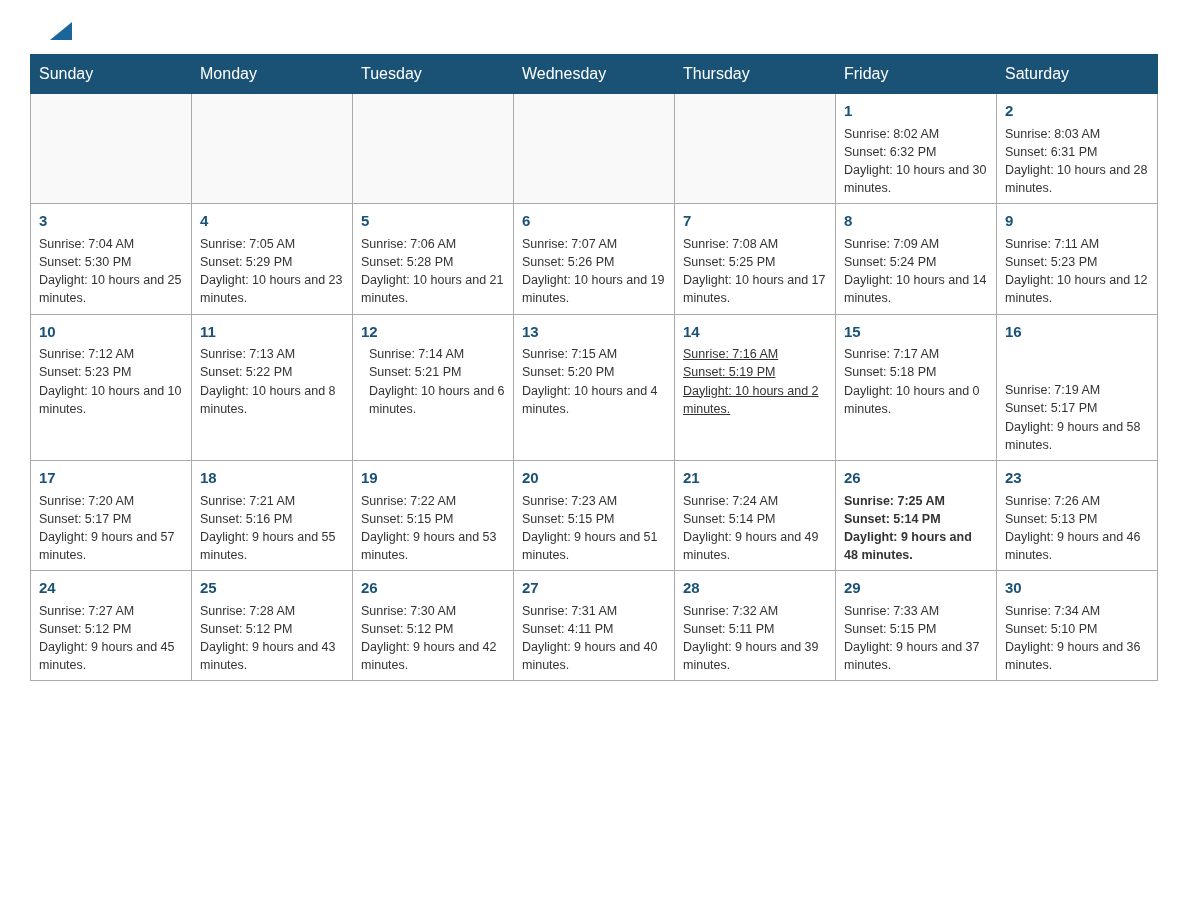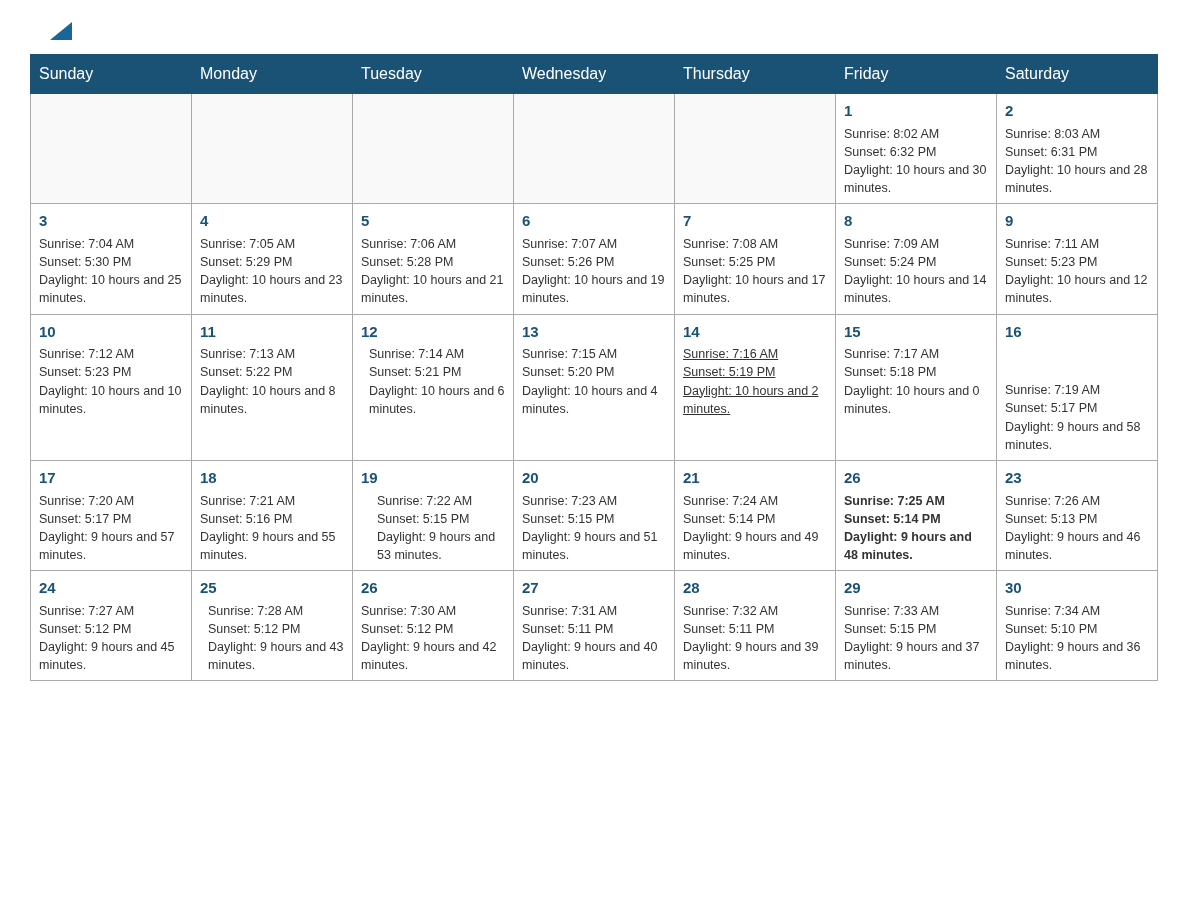--- a/index.html
+++ b/index.html
@@ -247,21 +247,21 @@
 Daylight: 9 hours and 57 minutes.</div>
         </td>
         <td>
           <span class="day-num">18</span>
           <div class="day-info" style="white-space: pre-line;">Sunrise: 7:21 AM
 Sunset: 5:16 PM
 Daylight: 9 hours and 55 minutes.</div>
         </td>
         <td>
           <span class="day-num">19</span>
-          <div class="day-info" style="white-space: pre-line; margin-left: 16px;">Sunrise: 7:22 AM
+          <div class="day-info" style="white-space: pre-line;">Sunrise: 7:22 AM
 Sunset: 5:15 PM
 Daylight: 9 hours and 53 minutes.</div>
         </td>
         <td>
           <span class="day-num">20</span>
           <div class="day-info" style="white-space: pre-line;">Sunrise: 7:23 AM
 Sunset: 5:15 PM
 Daylight: 9 hours and 51 minutes.</div>
         </td>
         <td>
@@ -285,34 +285,34 @@
       </tr>
       <tr>
         <td>
           <span class="day-num">24</span>
           <div class="day-info" style="white-space: pre-line;">Sunrise: 7:27 AM
 Sunset: 5:12 PM
 Daylight: 9 hours and 45 minutes.</div>
         </td>
         <td>
           <span class="day-num">25</span>
-          <div class="day-info" style="white-space: pre-line; margin-left: 8px;">Sunrise: 7:28 AM
+          <div class="day-info" style="white-space: pre-line;">Sunrise: 7:28 AM
 Sunset: 5:12 PM
 Daylight: 9 hours and 43 minutes.</div>
         </td>
         <td>
           <span class="day-num">26</span>
           <div class="day-info" style="white-space: pre-line;">Sunrise: 7:30 AM
 Sunset: 5:12 PM
 Daylight: 9 hours and 42 minutes.</div>
         </td>
         <td>
           <span class="day-num">27</span>
           <div class="day-info" style="white-space: pre-line;">Sunrise: 7:31 AM
-Sunset: 5:11 PM
+Sunset: 4:11 PM
 Daylight: 9 hours and 40 minutes.</div>
         </td>
         <td>
           <span class="day-num">28</span>
           <div class="day-info" style="white-space: pre-line;">Sunrise: 7:32 AM
 Sunset: 5:11 PM
 Daylight: 9 hours and 39 minutes.</div>
         </td>
         <td>
           <span class="day-num">29</span>

